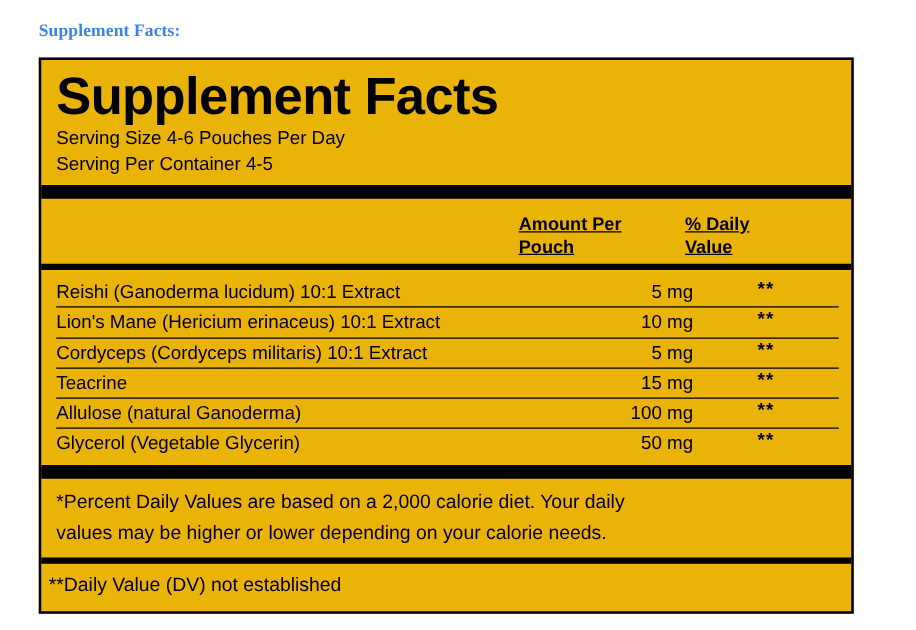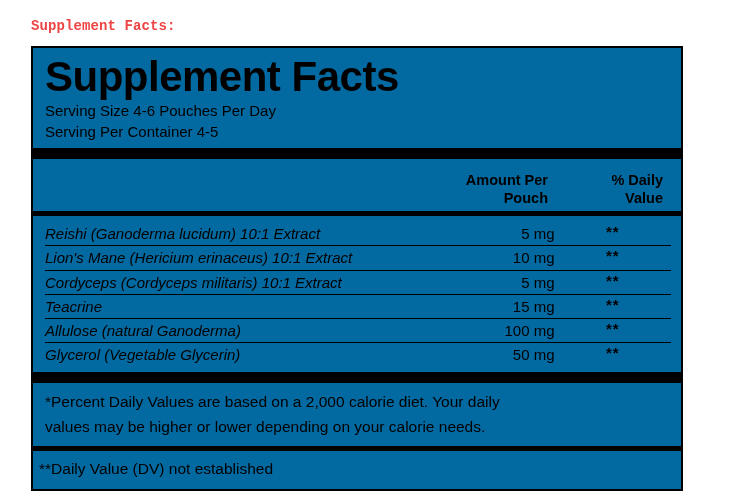--- a/index.html
+++ b/index.html
@@ -13,36 +13,36 @@
     font-family: "DejaVu Sans", sans-serif;
     color: #000000;
     position: relative;
     overflow: hidden;
   }
 
   .page-heading {
     position: absolute;
     left: 31px;
     top: 18px;
-    font-family: Liberation Mono, monospace;
+    font-family: Liberation Serif, serif;
     font-size: 14px;
     font-weight: bold;
     letter-spacing: 0.1px;
-    color: #ef4444;
+    color: #3b82f6;
   }
 
   .panel {
     position: absolute;
     left: 31px;
     top: 46px;
     width: 652px;
     height: 445px;
     border: 2px solid #000000;
     box-sizing: border-box;
-    background: #0369a1;
+    background: #eab308;
   }
 
   .panel-inner {
     padding: 6px 10px 0 12px;
     box-sizing: border-box;
   }
 
   .sf-title {
     font-family: "Liberation Sans", sans-serif;
     font-size: 42px;
@@ -81,22 +81,23 @@
     align-items: flex-start;
     padding: 6px 0 4px 0;
   }
   .col-head .spacer {
     flex: 0 0 370px;
   }
   .col-head .ch {
     font-family: "Liberation Sans", sans-serif;
     font-size: 14.5px;
     font-weight: bold;
-    text-align: right;
+    text-align: left;
     line-height: 1.25;
+    text-decoration: underline;
   }
   .col-head .ch.amount {
     flex: 0 0 133px;
   }
   .col-head .ch.dv {
     flex: 0 0 115px;
   }
 
   table.ingredients {
     width: 100%;
@@ -111,21 +112,20 @@
     vertical-align: bottom;
     line-height: 1.15;
     white-space: nowrap;
   }
   table.ingredients tr:last-child td {
     border-bottom: none;
   }
   td.name {
     width: 370px;
     padding-left: 2px;
-    font-style: italic;
   }
   td.amount {
     width: 133px;
     text-align: right;
   }
   td.dv {
     width: 115px;
     text-align: center;
   }
   td.dv .stars {

